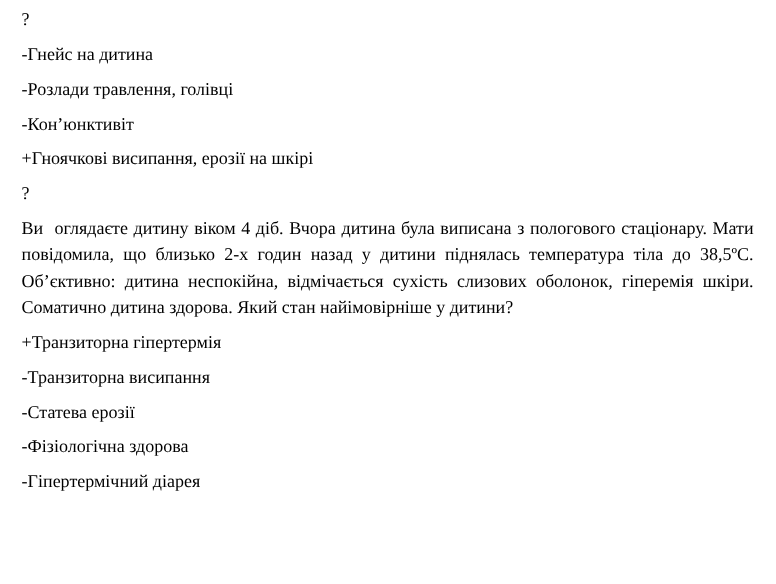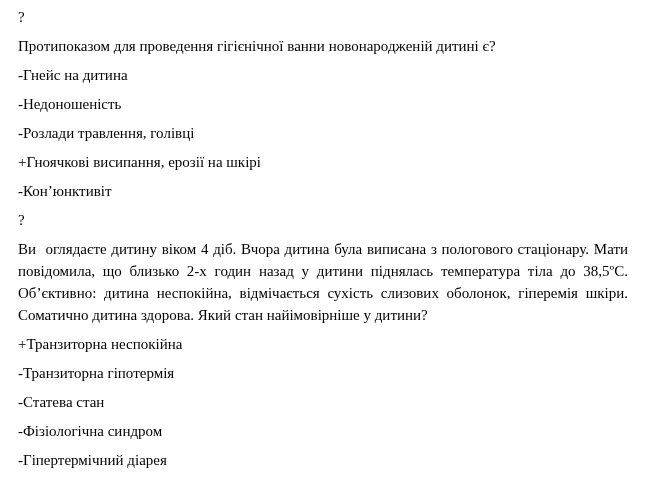--- a/index.html
+++ b/index.html
@@ -29,31 +29,29 @@
     text-align: justify;
   }
 </style>
 </head>
 <body>
 
 <div class="page">
 
   <div>
     <p class="block">?</p>
-    <p class="block">Протипоказом для проведення гігієнічної ванни новонародженій дитині є?</p>
     <p class="block">-Гнейс на дитина</p>
-    <p class="block">-Недоношеність</p>
     <p class="block">-Розлади травлення, голівці</p>
+    <p class="block">-Кон’юнктивіт</p>
     <p class="block">+Гноячкові висипання, ерозії на шкірі</p>
-    <p class="block">-Кон’юнктивіт</p>
   </div>
 
   <div>
     <p class="block">?</p>
     <p class="block stem-justify">Ви  оглядаєте дитину віком 4 діб. Вчора дитина була виписана з пологового стаціонару. Мати повідомила, що близько 2-х годин назад у дитини піднялась температура тіла до 38,5ºС. Об’єктивно: дитина неспокійна, відмічається сухість слизових оболонок, гіперемія шкіри. Соматично дитина здорова. Який стан найімовірніше у дитини?</p>
-    <p class="block">+Транзиторна неспокійна</p>
-    <p class="block">-Транзиторна гіпотермія</p>
-    <p class="block">-Статева стан</p>
-    <p class="block">-Фізіологічна синдром</p>
+    <p class="block">+Транзиторна гіпертермія</p>
+    <p class="block">-Транзиторна висипання</p>
+    <p class="block">-Статева ерозії</p>
+    <p class="block">-Фізіологічна здорова</p>
     <p class="block">-Гіпертермічний діарея</p>
   </div>
 
 </div>
 
 </body></html>

